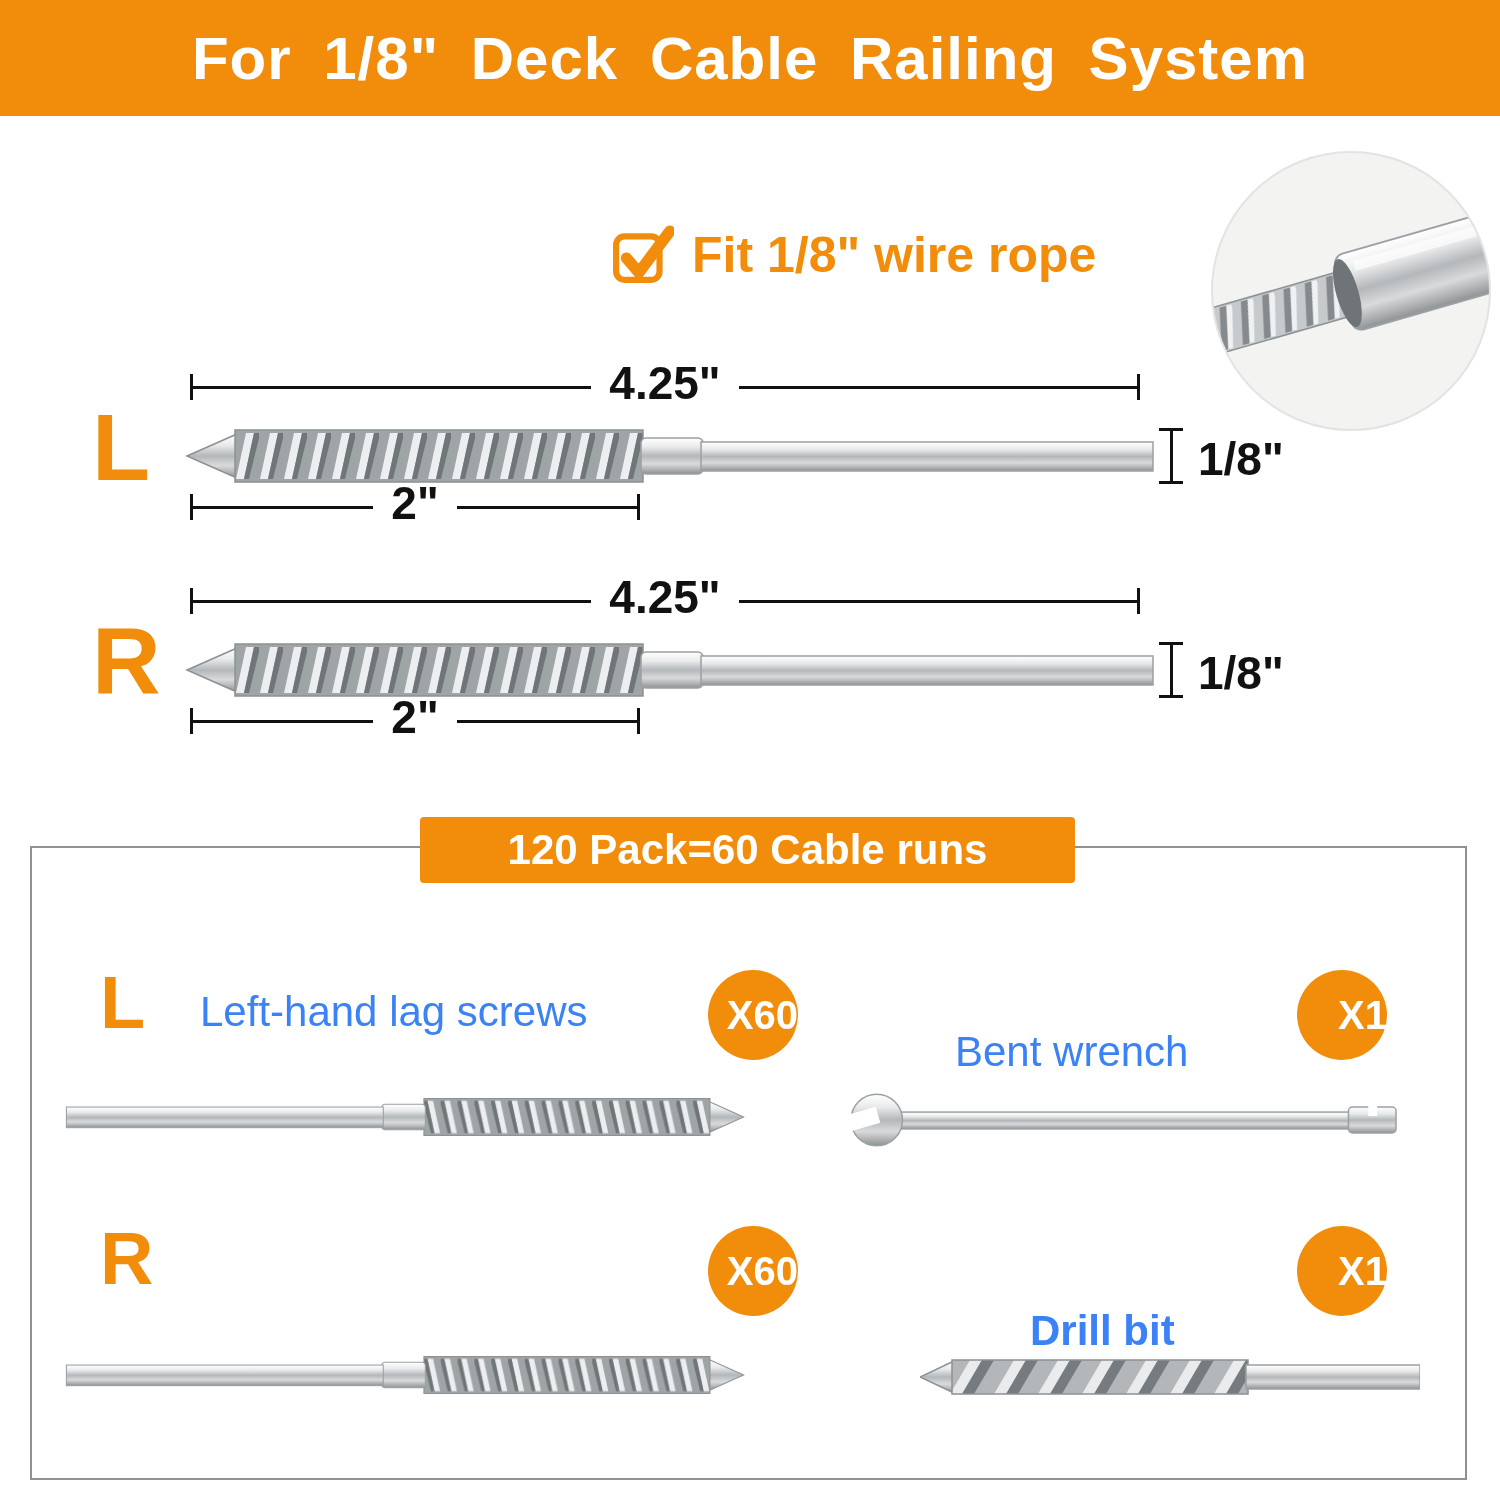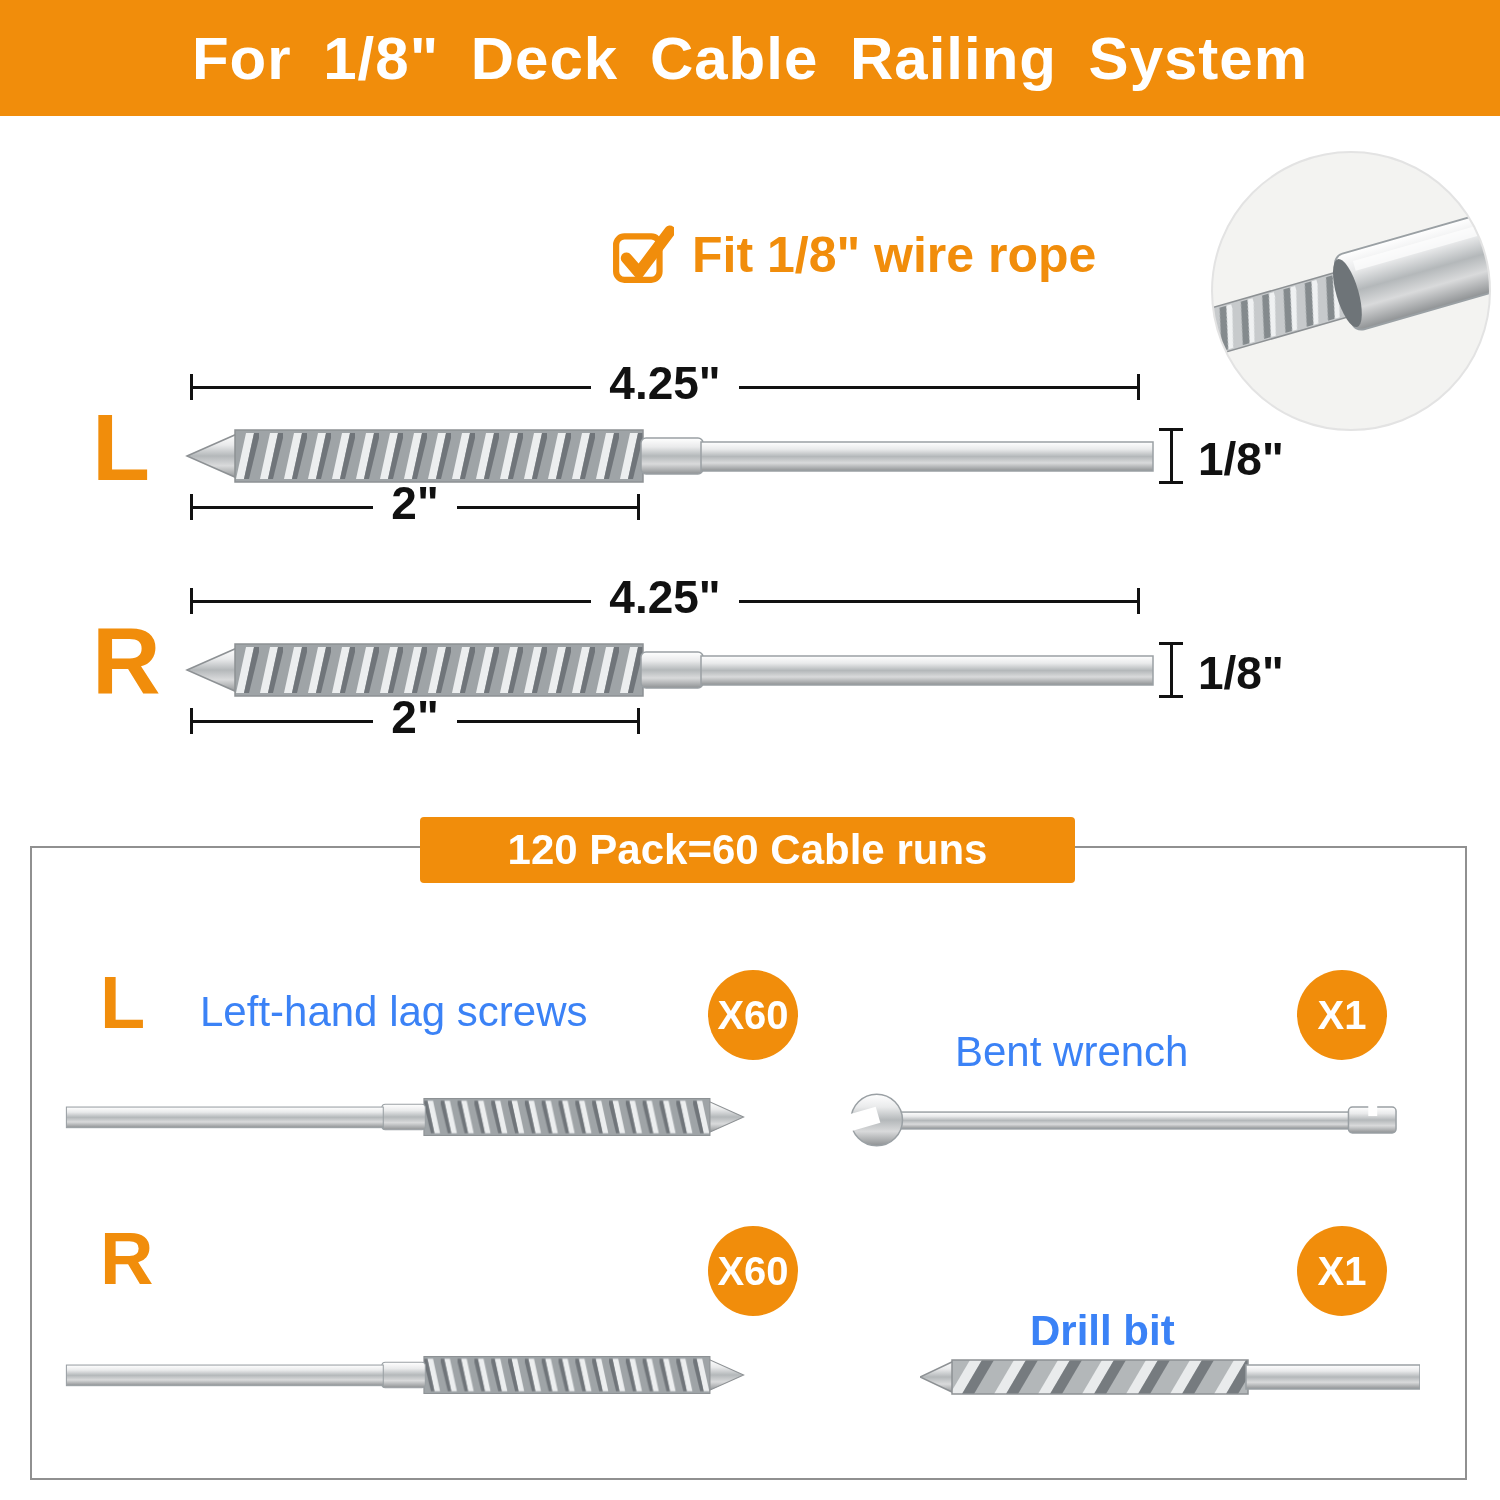--- a/index.html
+++ b/index.html
@@ -41,21 +41,21 @@
     background:#fff;border:2px solid #909090;
   }
   .pack-title{
     position:absolute;left:420px;top:817px;width:655px;height:66px;background:#F18D0B;
     color:#fff;font-size:42px;font-weight:bold;display:flex;align-items:center;justify-content:center;
     border-radius:4px;
   }
   .item-label{position:absolute;font-size:42px;color:#3b82f6;white-space:nowrap;}
   .qty-circle{
     position:absolute;width:90px;height:90px;border-radius:50%;background:#F18D0B;
-    display:flex;align-items:center;justify-content:center;color:#fff;font-size:40px;font-weight:bold;
+    display:flex;align-items:center;justify-content:flex-end;color:#fff;font-size:40px;font-weight:bold;
   }
   svg{display:block;}
 </style>
 </head>
 <body>
 
 <div id="page">
 
   <svg width="0" height="0" style="position:absolute" aria-hidden="true">
     <defs>

